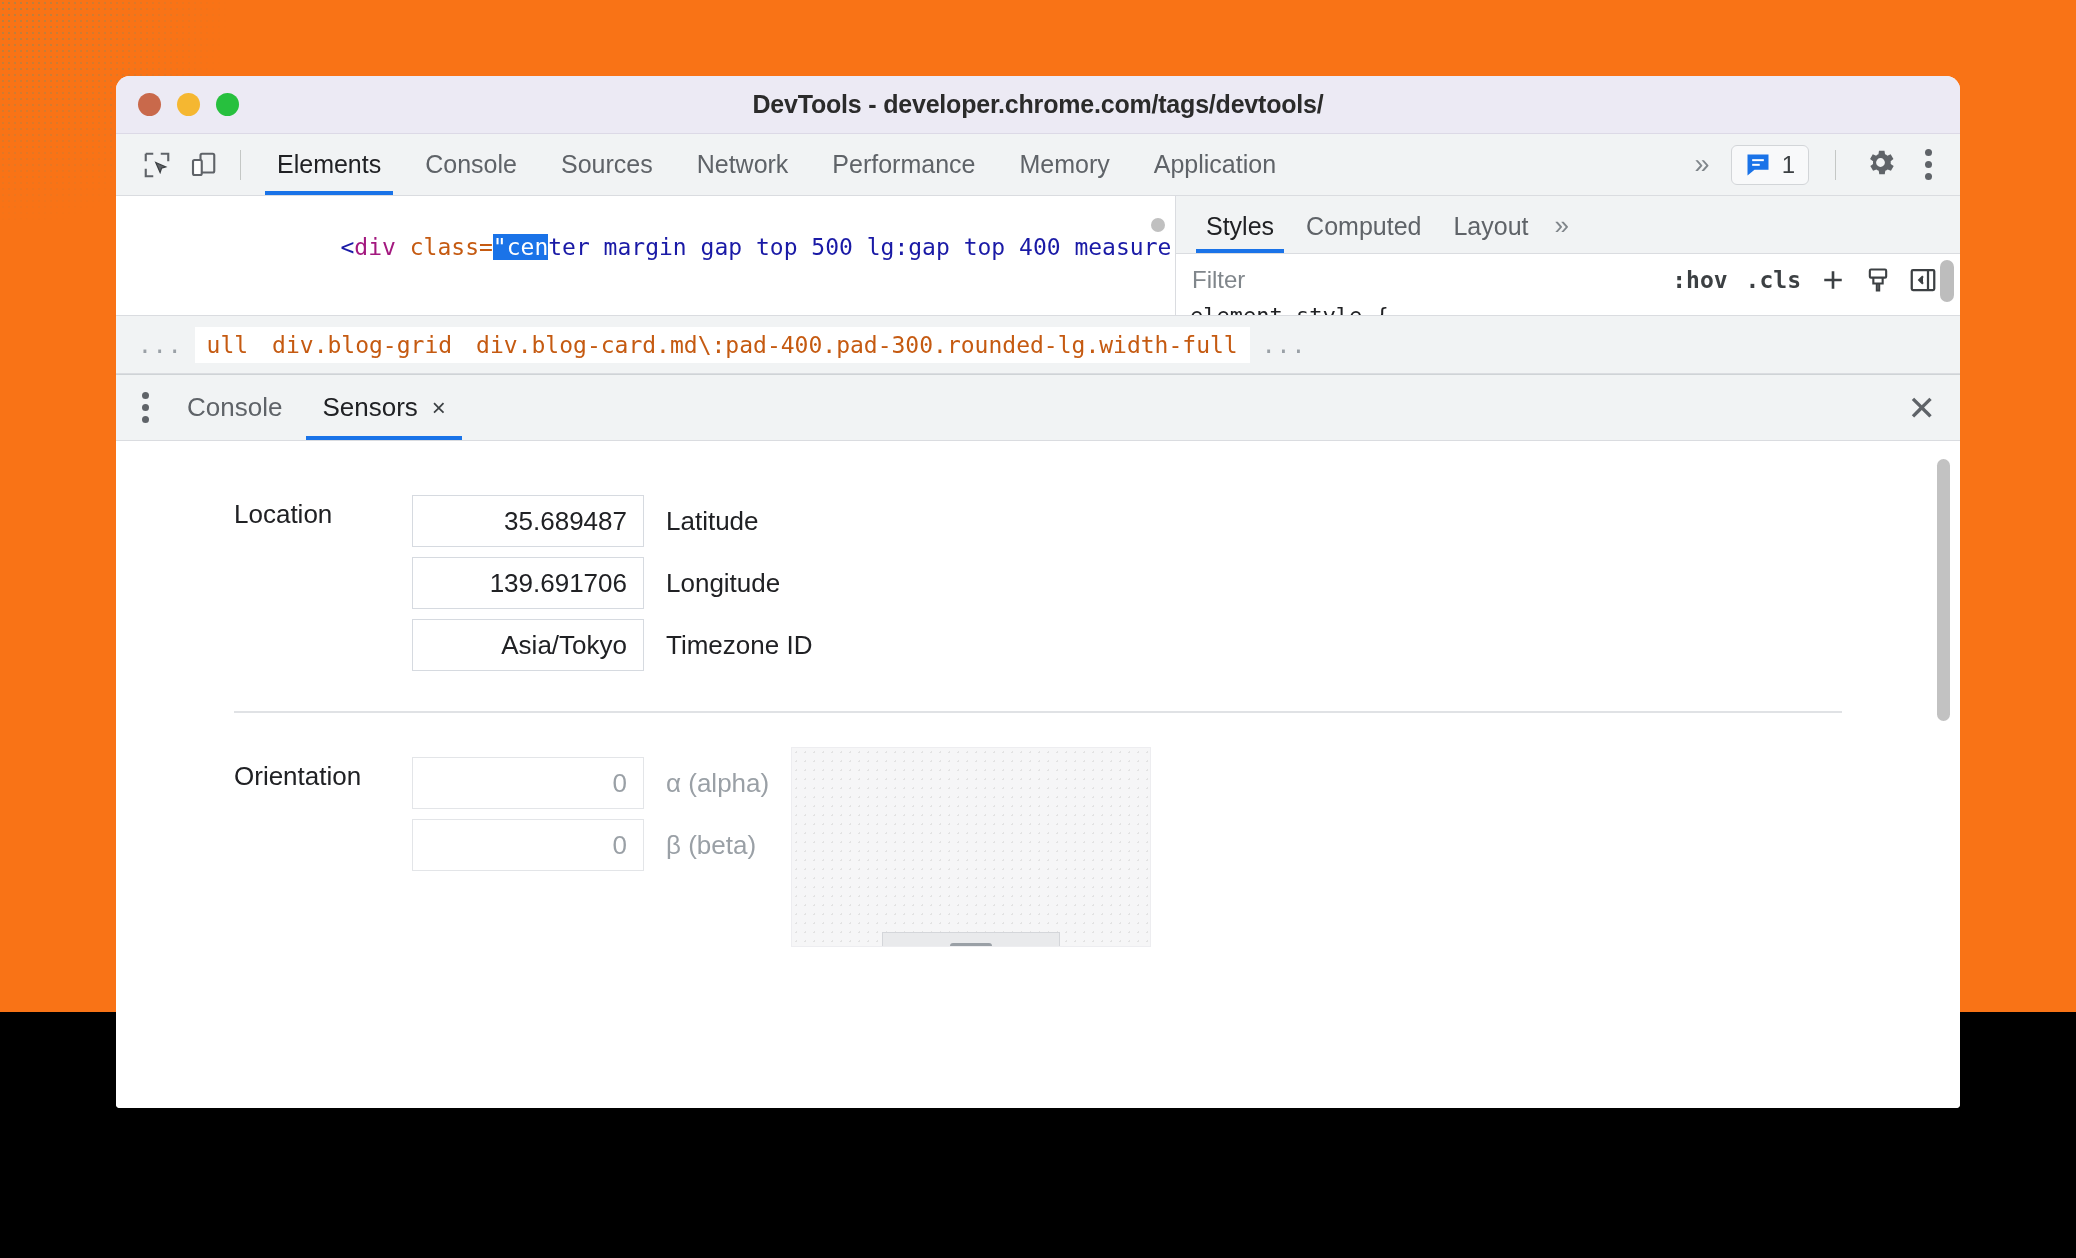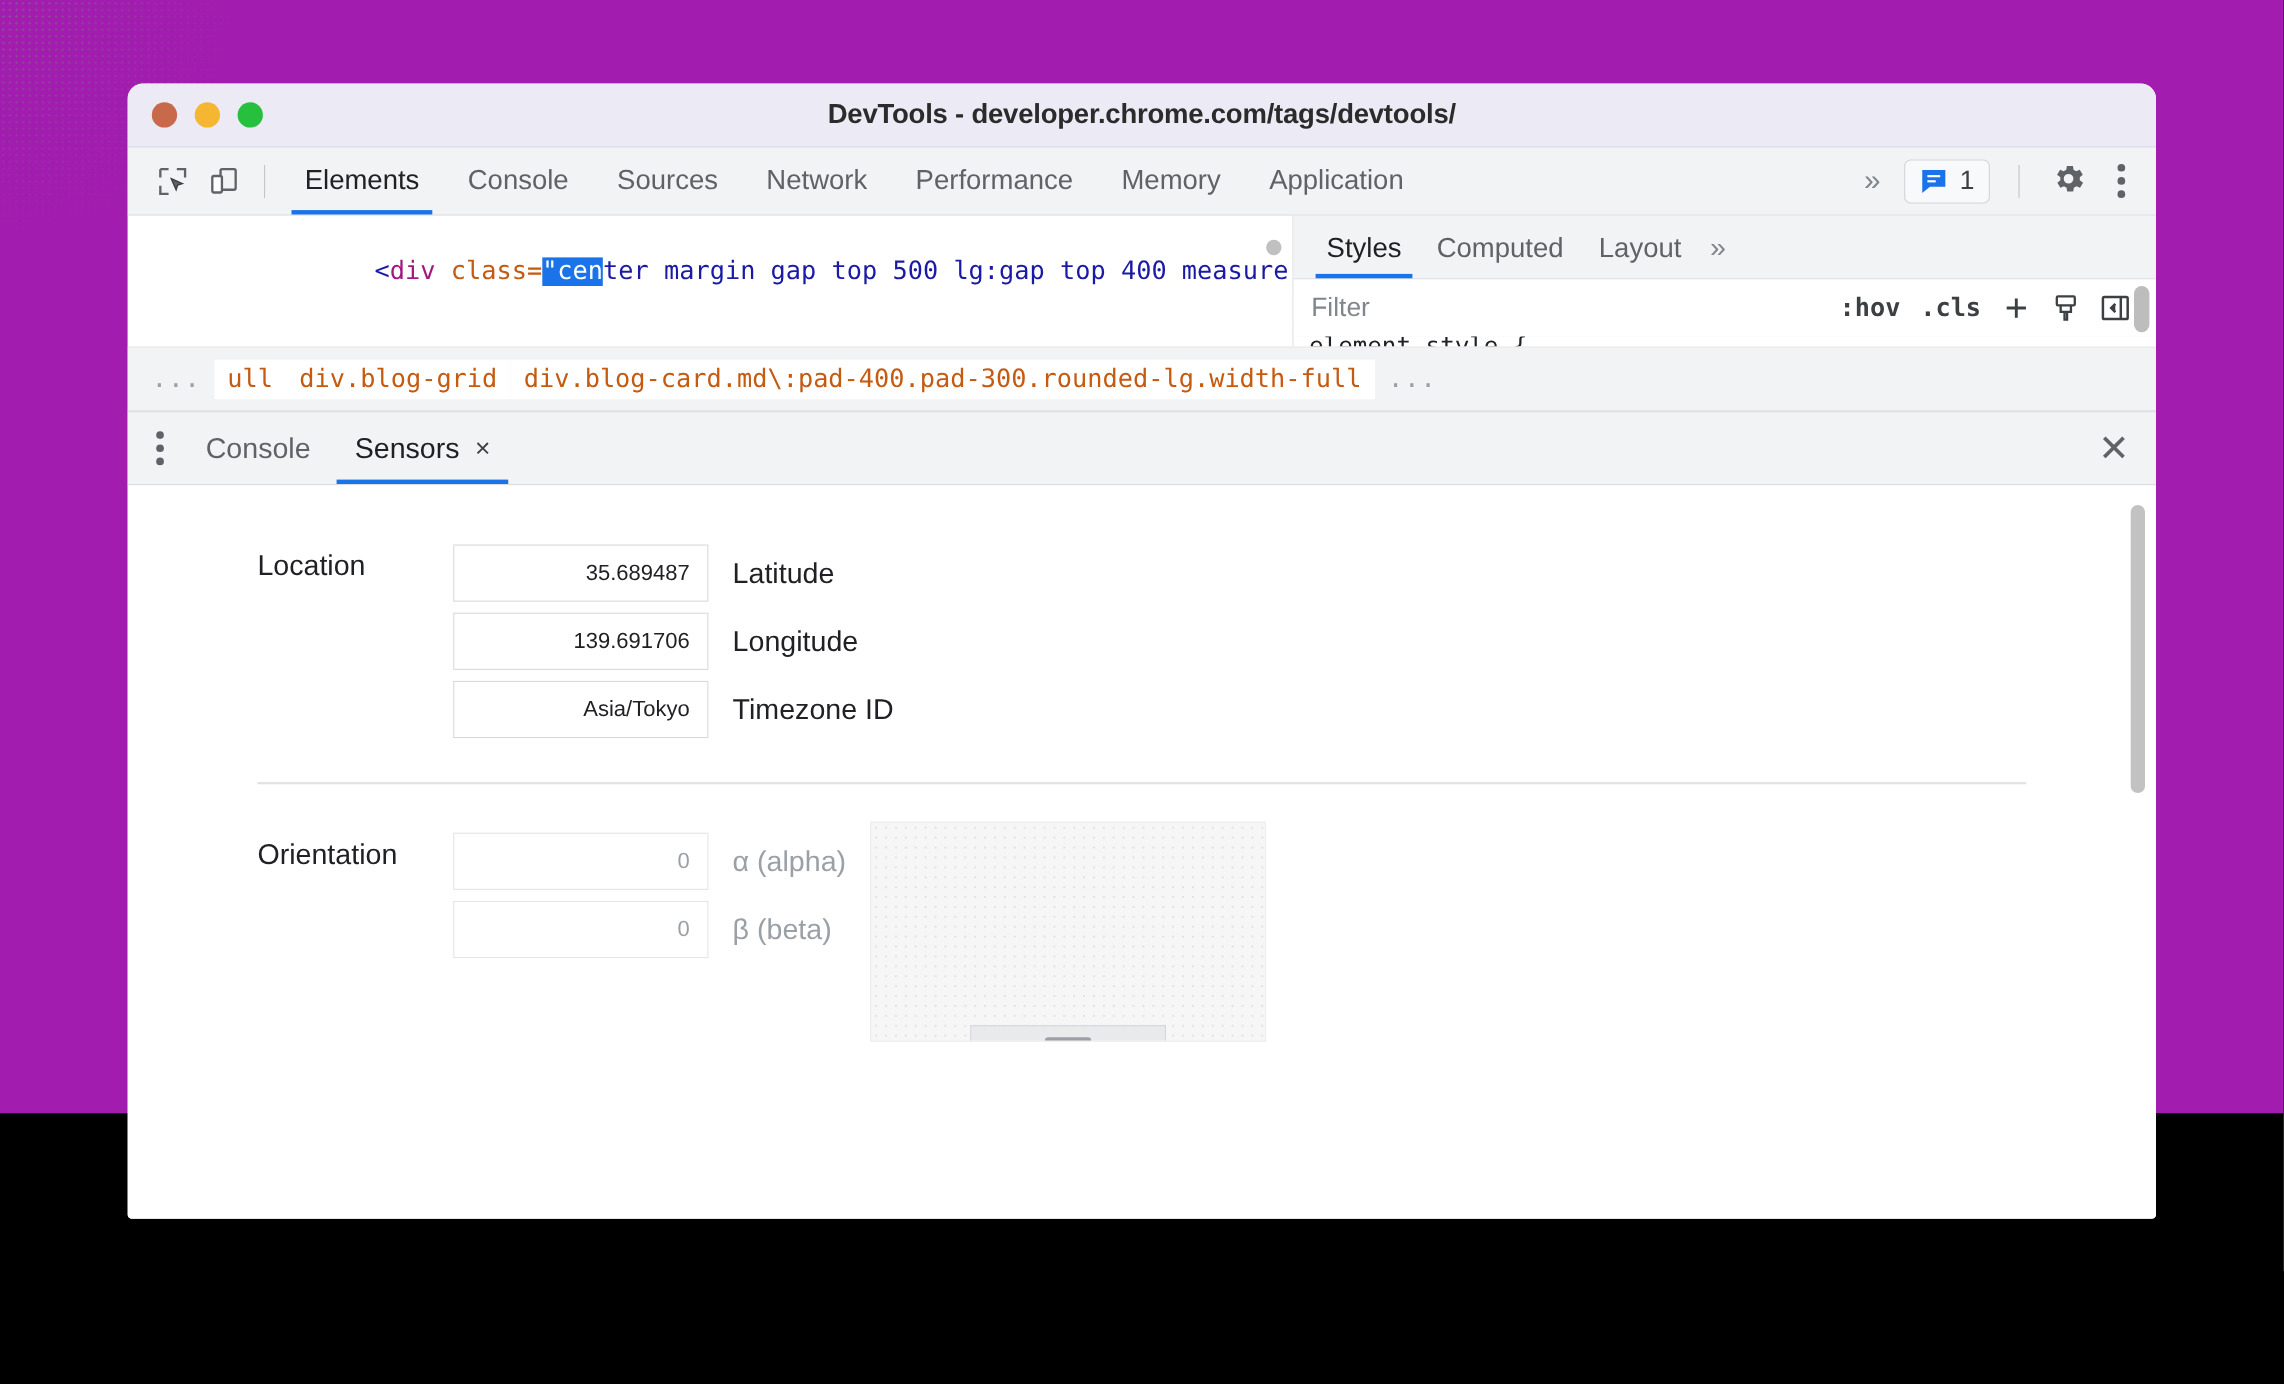--- a/index.html
+++ b/index.html
@@ -10,21 +10,21 @@
     height: 1258px;
     overflow: hidden;
     background: #000000;
     font-family: "Liberation Sans", sans-serif;
   }
 
   #page {
     position: relative;
     width: 2076px;
     height: 1012px;
-    background: #a21caf;
+    background: #f97316;
   }
 
   
   .window {
     position: absolute;
     left: 116px;
     top: 76px;
     width: 1844px;
     height: 1032px;
     background: #ffffff;
@@ -375,21 +375,21 @@
   }
   .num-input {
     width: 232px;
     height: 52px;
     border: 1px solid #d6dae0;
     background: #ffffff;
     display: flex;
     align-items: center;
     justify-content: flex-end;
     padding-right: 16px;
-    font-size: 20px;
+    font-size: 26px;
     color: #202124;
     margin-left: 8px;
   }
   .num-input.disabled { color: #9aa0a6; background: #fff; border-color: #e3e5e8; }
   .num-label {
     font-size: 26px;
     color: #202124;
     margin-left: 22px;
   }
   .num-label.muted { color: #9aa0a6; }

